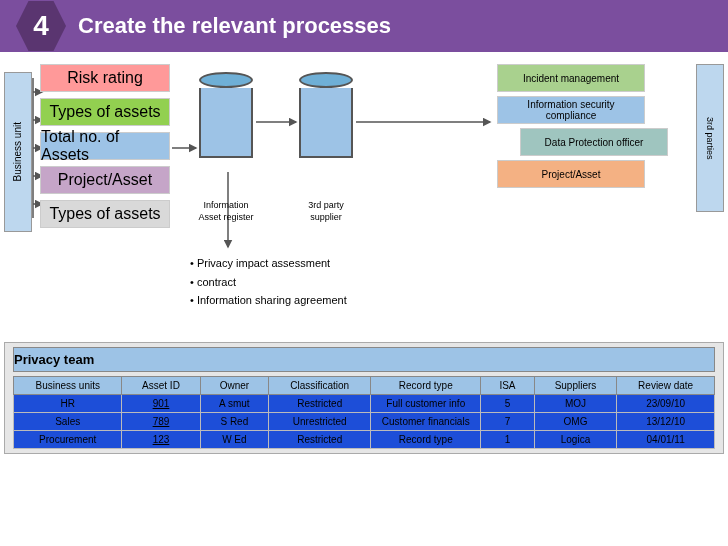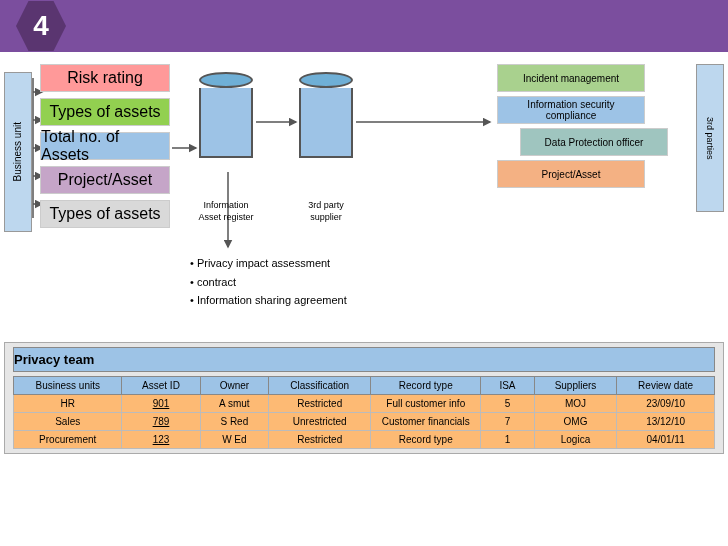--- a/index.html
+++ b/index.html
@@ -209,39 +209,40 @@
       background: #9dc3e6;
       border: 1px solid #888;
       padding: 3px 15px;
       text-align: center;
       font-weight: normal;
     }
     .data-table td {
       border: 1px solid #bbb;
       padding: 3px 4px;
       text-align: center;
-      background: #fdba74;
+      background: #1d4ed8;
     }
 
     
     .diagram-svg {
       position: absolute;
       top: 0; left: 0;
       width: 100%;
       height: 100%;
       pointer-events: none;
     }
   </style>
 </head>
 <body>
 
 <div class="header">
   <div class="step-badge">
     <span>4</span>
   </div>
+  <div class="header-title">Create the relevant processes</div>
 </div>
 
 <div class="diagram-area">
 
   <svg class="diagram-svg">
 
     <line x1="33" y1="40" x2="42" y2="40" stroke="#555" stroke-width="1.5" marker-end="url(#arr)"></line>
     <line x1="33" y1="68" x2="42" y2="68" stroke="#555" stroke-width="1.5" marker-end="url(#arr)"></line>
     <line x1="33" y1="96" x2="42" y2="96" stroke="#555" stroke-width="1.5" marker-end="url(#arr)"></line>
     <line x1="33" y1="124" x2="42" y2="124" stroke="#555" stroke-width="1.5" marker-end="url(#arr)"></line>

